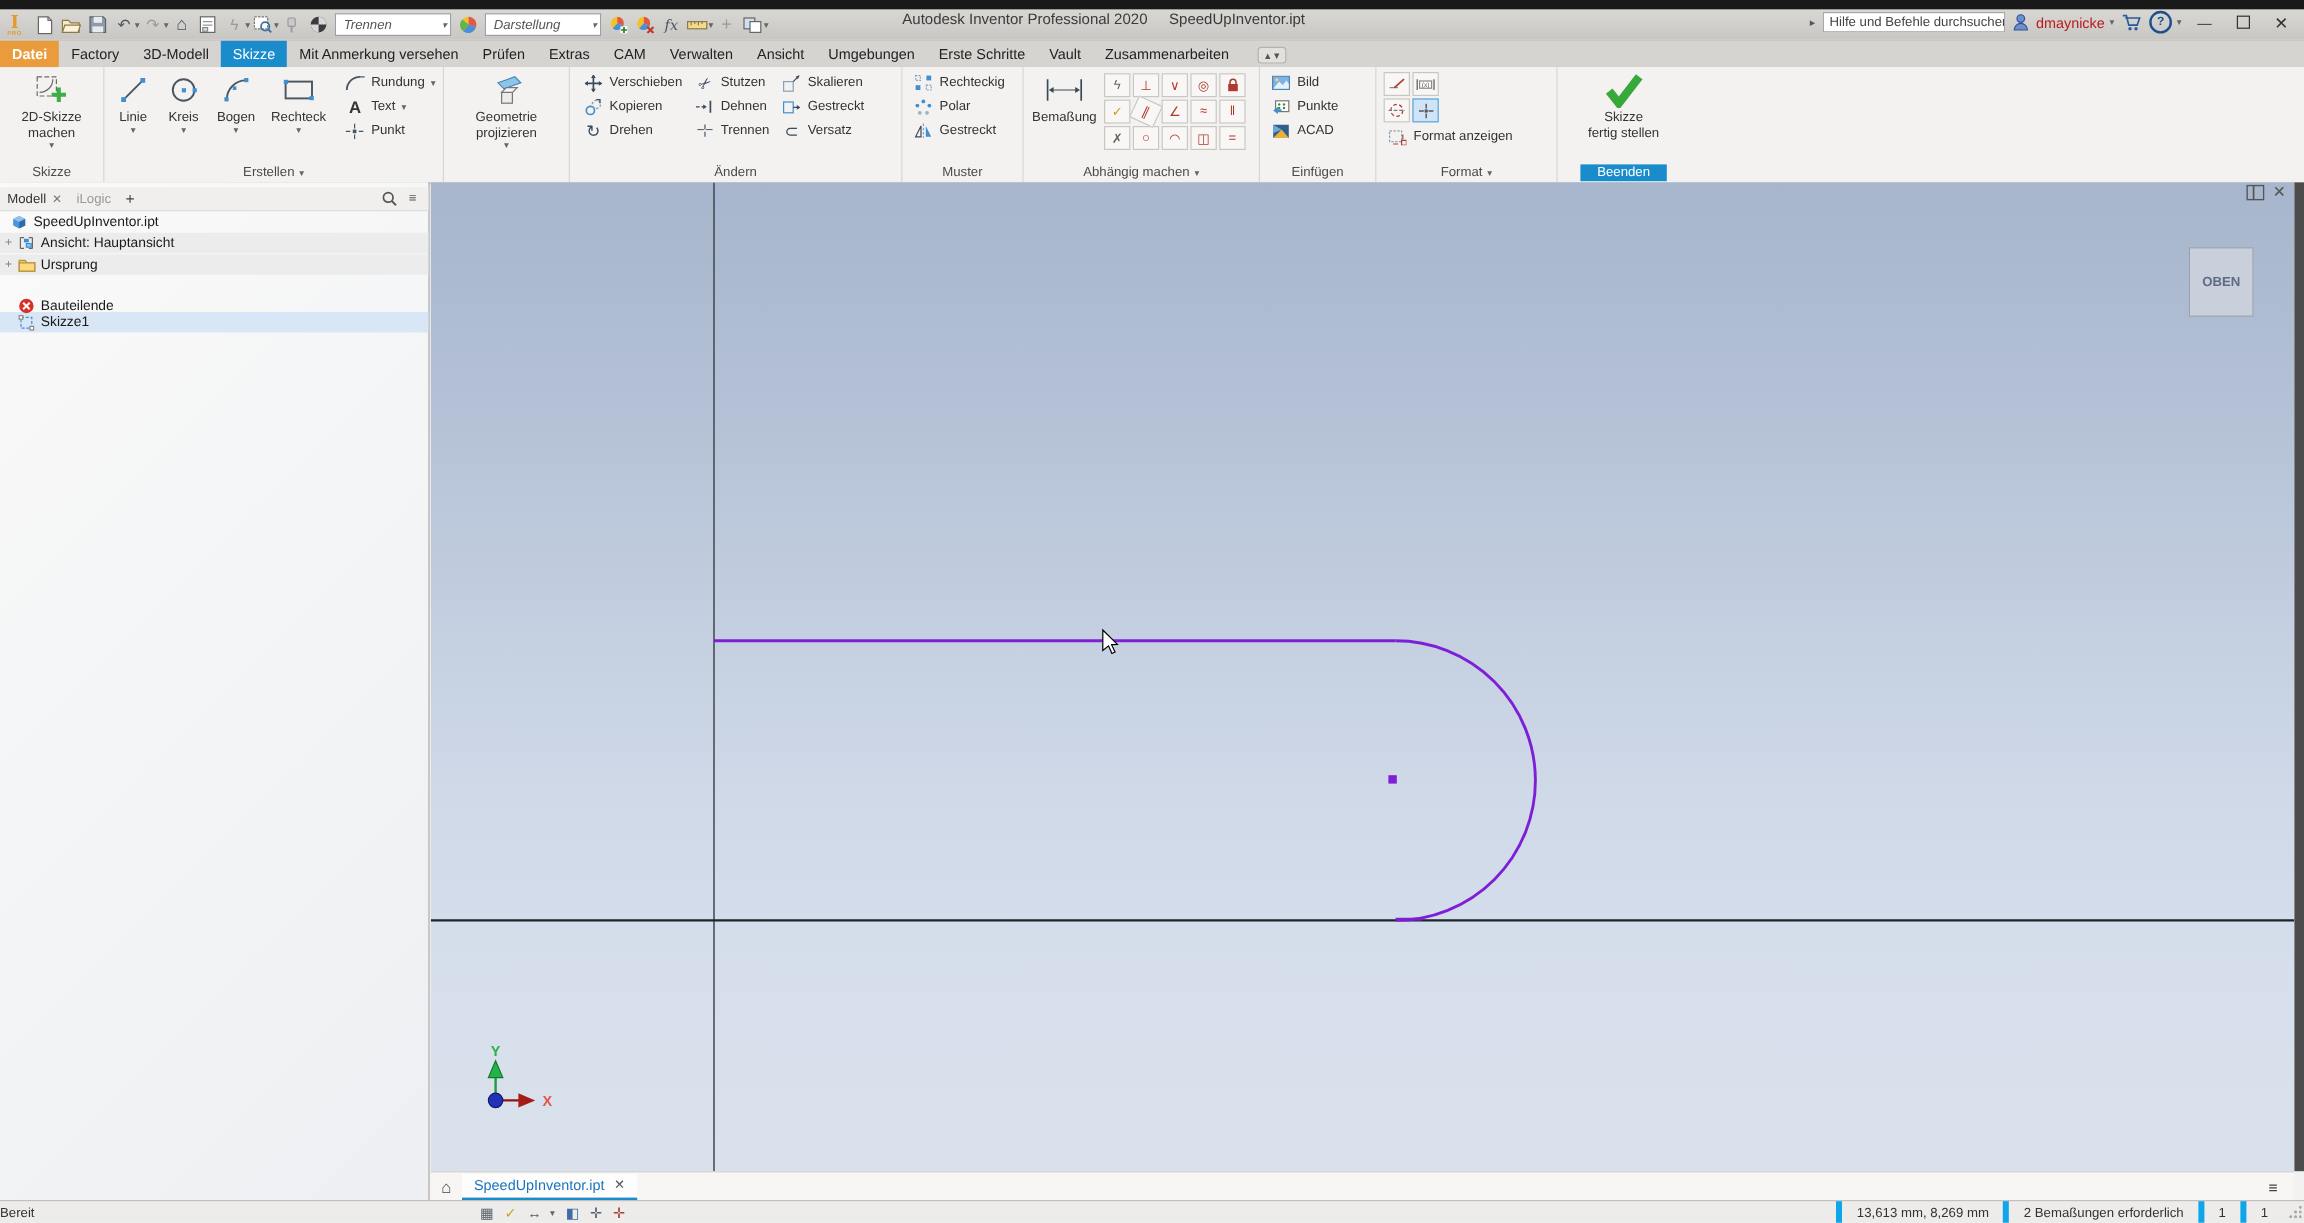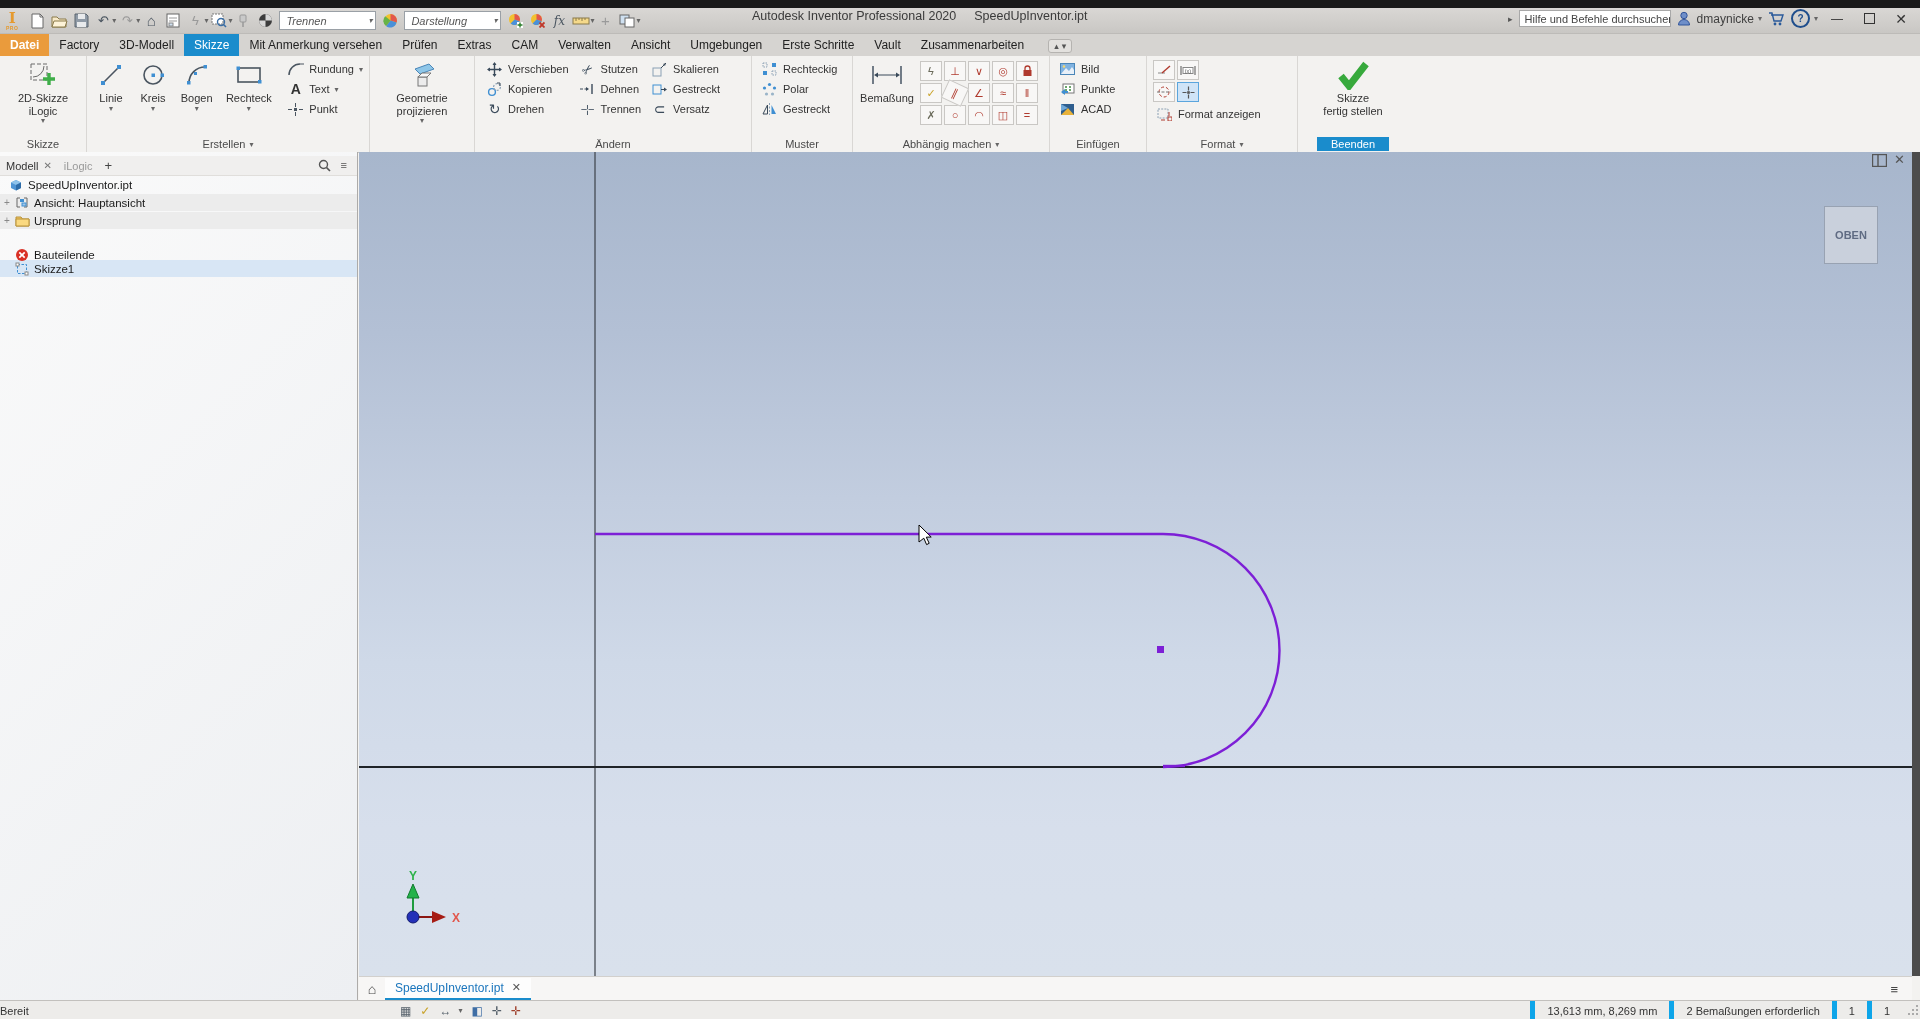--- a/index.html
+++ b/index.html
@@ -228,21 +228,21 @@
   <span style="color:#555;font-size:9px">▸</span>
   <span id="searchbox">
       <span>Hilfe und Befehle durchsuchen..</span>
     </span>
   <span>
       <svg width="14" height="15" viewBox="0 0 14 15">
         <circle cx="7" cy="4.5" r="3.2" fill="#6f8fc9" stroke="#31549a"></circle>
         <path d="M1.5 14 a5.5 5.5 0 0 1 11 0 z" fill="#6f8fc9" stroke="#31549a"></path>
       </svg>
     </span>
-  <span style="font-size:12px;color:#404040">dmaynicke</span>
+  <span style="font-size:12px;color:#b91c1c">dmaynicke</span>
   <span class="qcaret">▾</span>
   <span>
       <svg width="17" height="15" viewBox="0 0 17 15">
         <path d="M1 2 h3 l2 8 h7 l2 -6 h-12" fill="none" stroke="#2a5a9a" stroke-width="1.4"></path>
         <circle cx="7" cy="13" r="1.4" fill="#2a5a9a"></circle>
         <circle cx="12" cy="13" r="1.4" fill="#2a5a9a"></circle>
       </svg>
     </span>
   <span class="helpcirc">?</span>
   <span class="qcaret">▾</span>
@@ -280,21 +280,21 @@
     <div class="rbody" style="justify-content:center">
       <div class="bb">
         <span class="bicon">
             <svg width="28" height="28" viewBox="0 0 28 28">
               <rect x="2" y="3" width="16" height="16" fill="none" stroke="#6a6a6a" stroke-dasharray="4 2"></rect>
               <path d="M4 16 A11 11 0 0 0 15 5" fill="none" stroke="#6a6a6a"></path>
               <path d="M20 12 v12 M14 18 h12" stroke="#3fae49" stroke-width="3.4"></path>
             </svg>
           </span>
         <span class="blabel">2D-Skizze
-iLogic</span>
+machen</span>
         <span class="bcaret">▾</span>
       </div>
     </div>
     <div class="rlabel">
         <span>Skizze</span>
       </div>
   </div>
 
   <div class="rgroup" style="width:282px">
     <div class="rbody">

